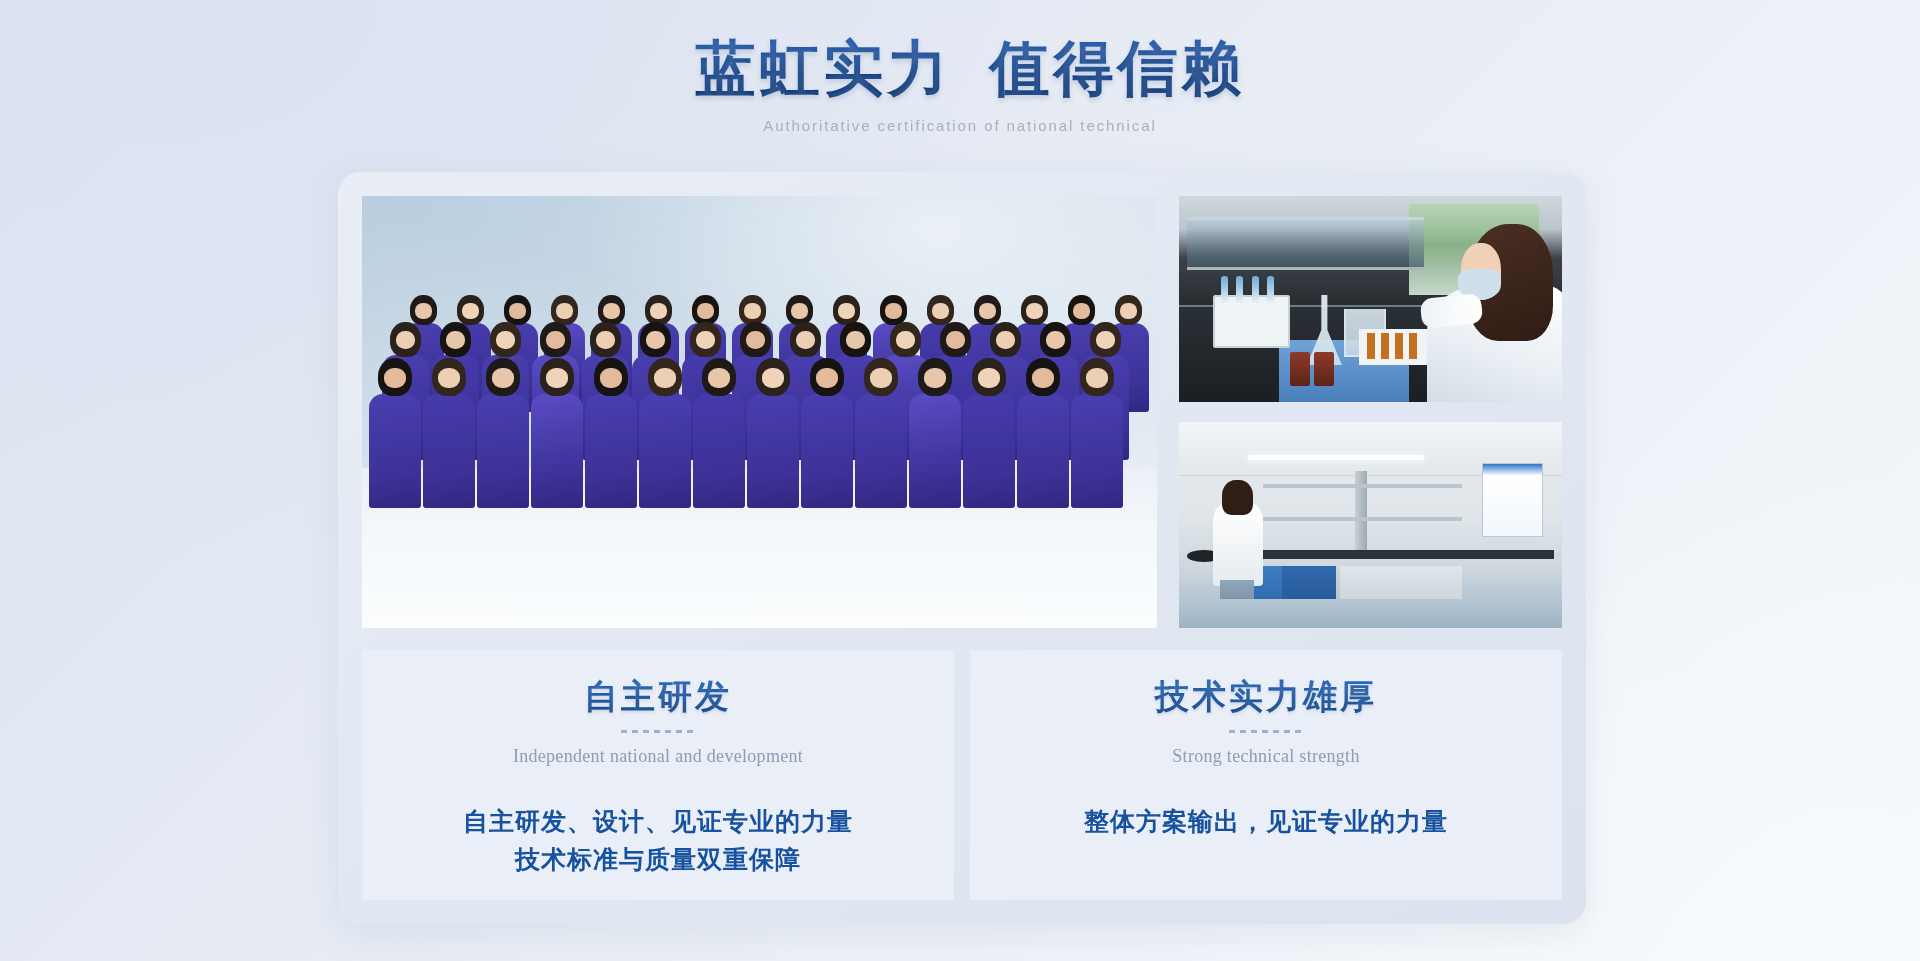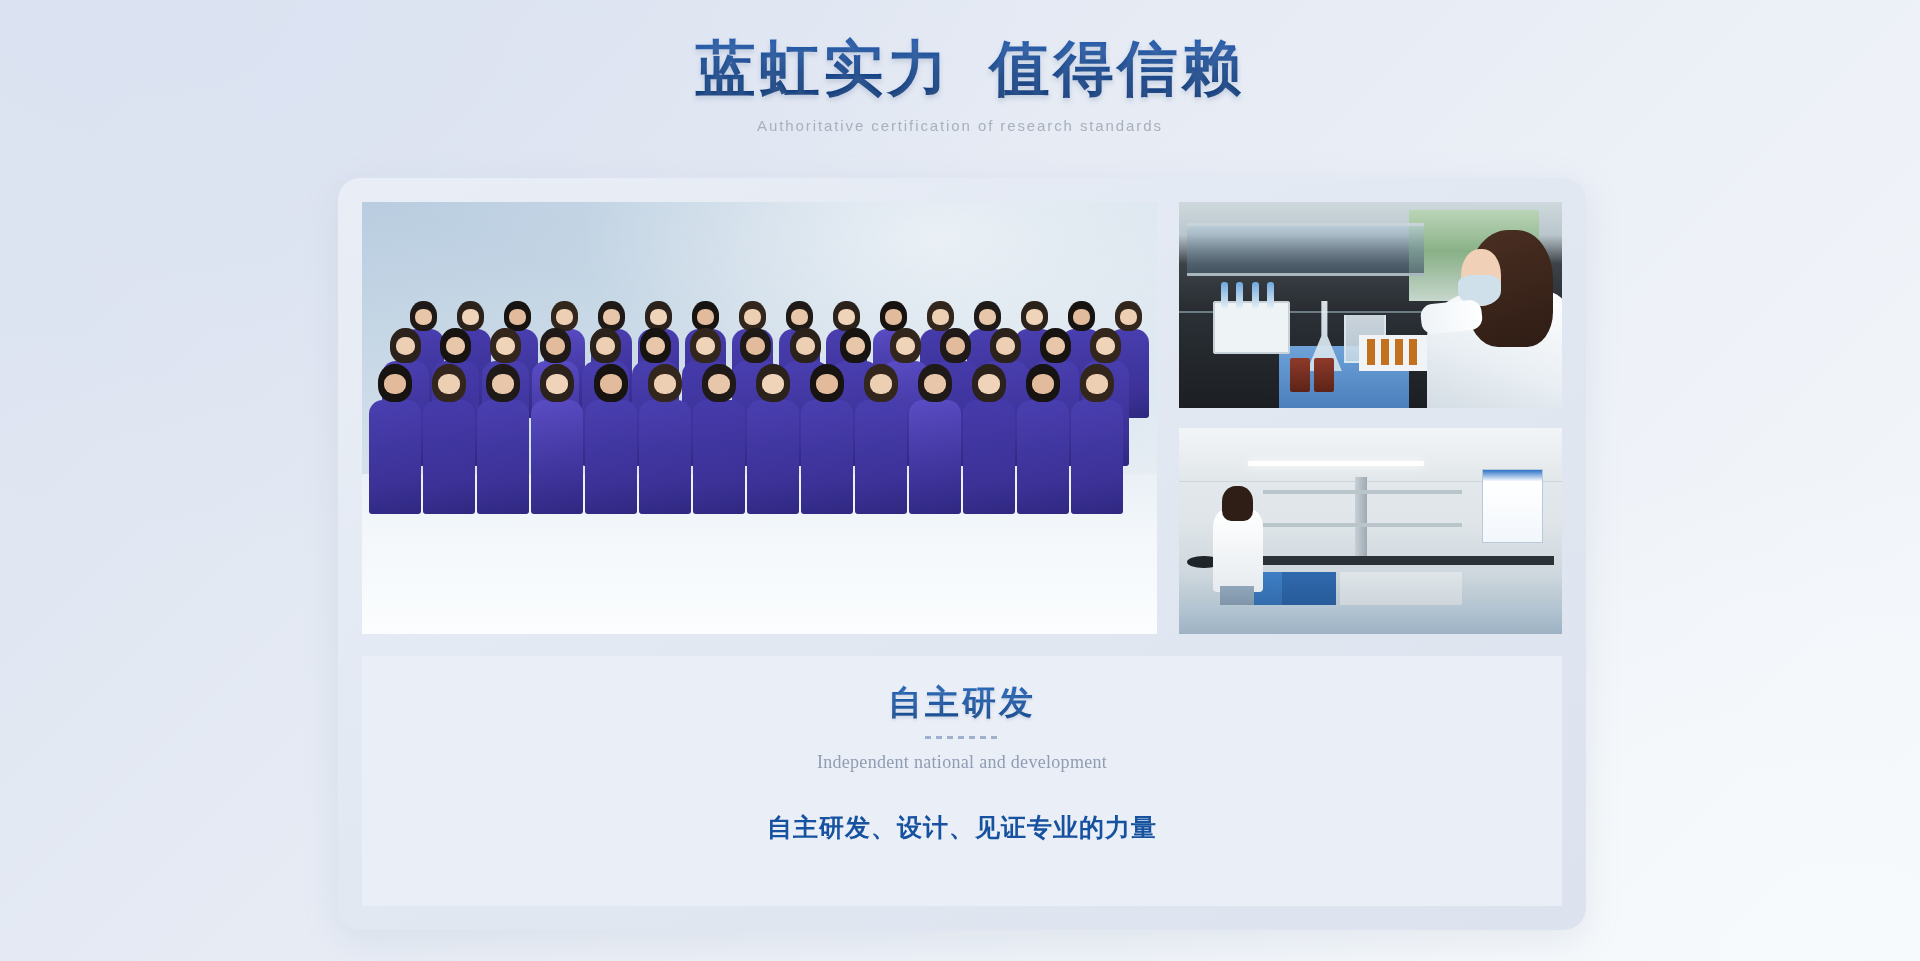--- a/index.html
+++ b/index.html
@@ -42,21 +42,21 @@
     font-family:"Liberation Sans", sans-serif;
     font-size:15px;
     letter-spacing:1.9px;
     color:#a8b0bd;
     font-weight:400;
   }
 
   
   .panel {
     position:absolute;
-    left:338px; top:178px;
+    left:338px; top:172px;
     width:1248px; height:752px;
     background:linear-gradient(150deg,#e9eef6 0%, #e2e8f2 48%, #dce3ee 100%);
     border-radius:22px;
     box-shadow:0 10px 34px rgba(150,165,190,0.18);
     padding:24px;
   }
 
   .media-row { display:flex; gap:22px; height:432px; }
 
   
@@ -288,21 +288,21 @@
     line-height:1.52;
     letter-spacing:1px;
     color:#16529f;
   }
 </style>
 </head>
 <body>
 
 <div class="header">
   <div class="page-title">蓝虹实力  值得信赖</div>
-  <div class="page-subtitle">Authoritative certification of research standards</div>
+  <div class="page-subtitle">Authoritative certification of national technical</div>
 </div>
 
 <div class="panel">
 
   <div class="media-row">
 
     <div class="team-photo">
       <div class="sheen"></div>
       <div class="floor"></div>
       <div class="crowd" id="crowd">
@@ -640,18 +640,28 @@
   </div>
 
   <div class="cards-row">
 
     <div class="info-card">
       <div class="card-title">自主研发</div>
       <div class="dot-sep"></div>
       <div class="card-sub">Independent national and development</div>
       <div class="card-body">
         <div>自主研发、设计、见证专业的力量</div>
+        <div>技术标准与质量双重保障</div>
       </div>
     </div>
 
+    <div class="info-card">
+      <div class="card-title">技术实力雄厚</div>
+      <div class="dot-sep"></div>
+      <div class="card-sub">Strong technical strength</div>
+      <div class="card-body">
+        <div>整体方案输出，见证专业的力量</div>
+        <div></div>
+      </div>
+    </div>
 
   </div>
 </div>
 
 </body></html>

